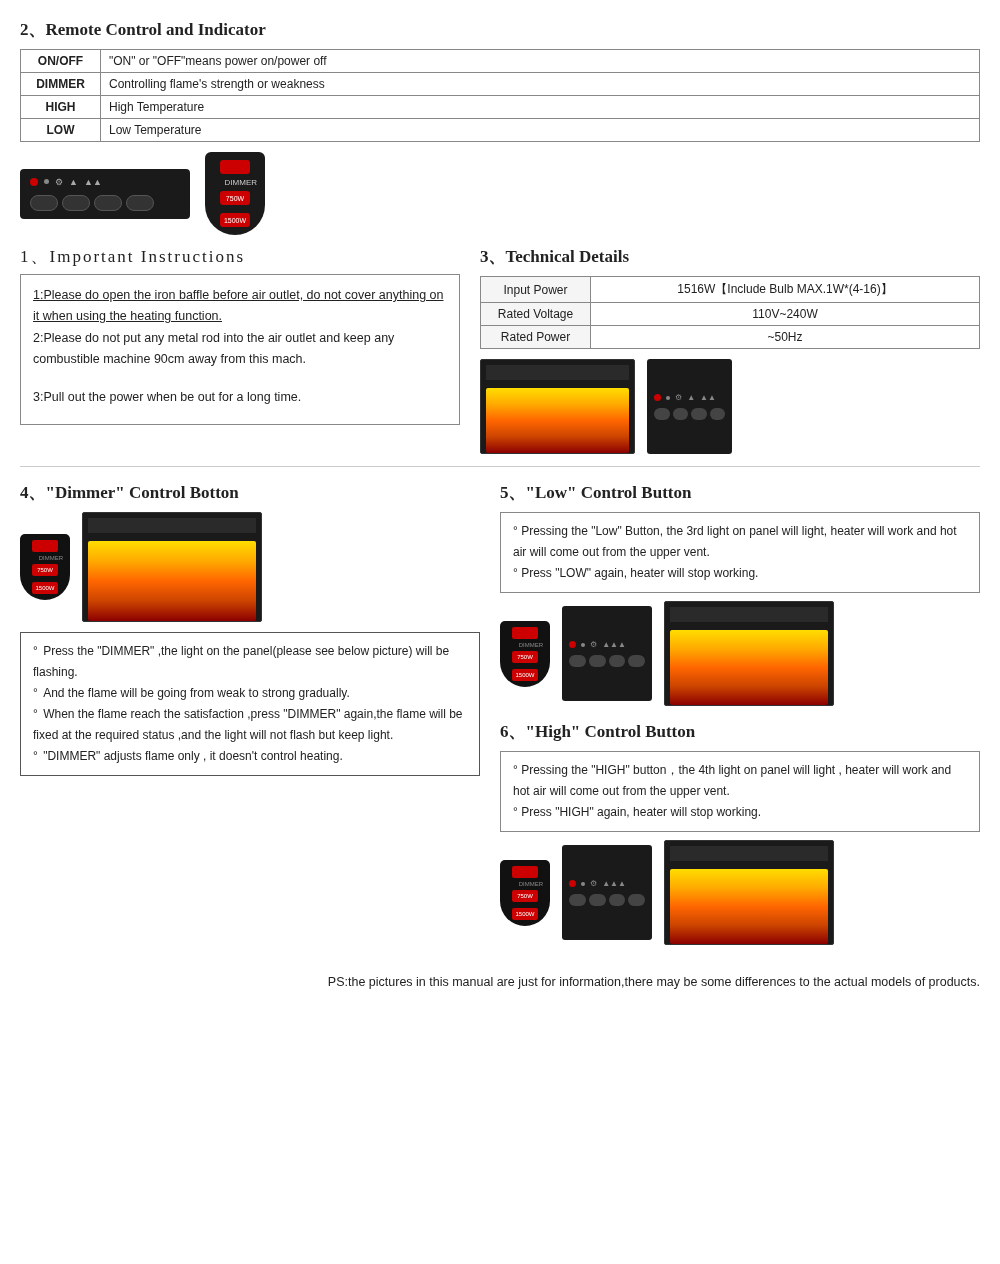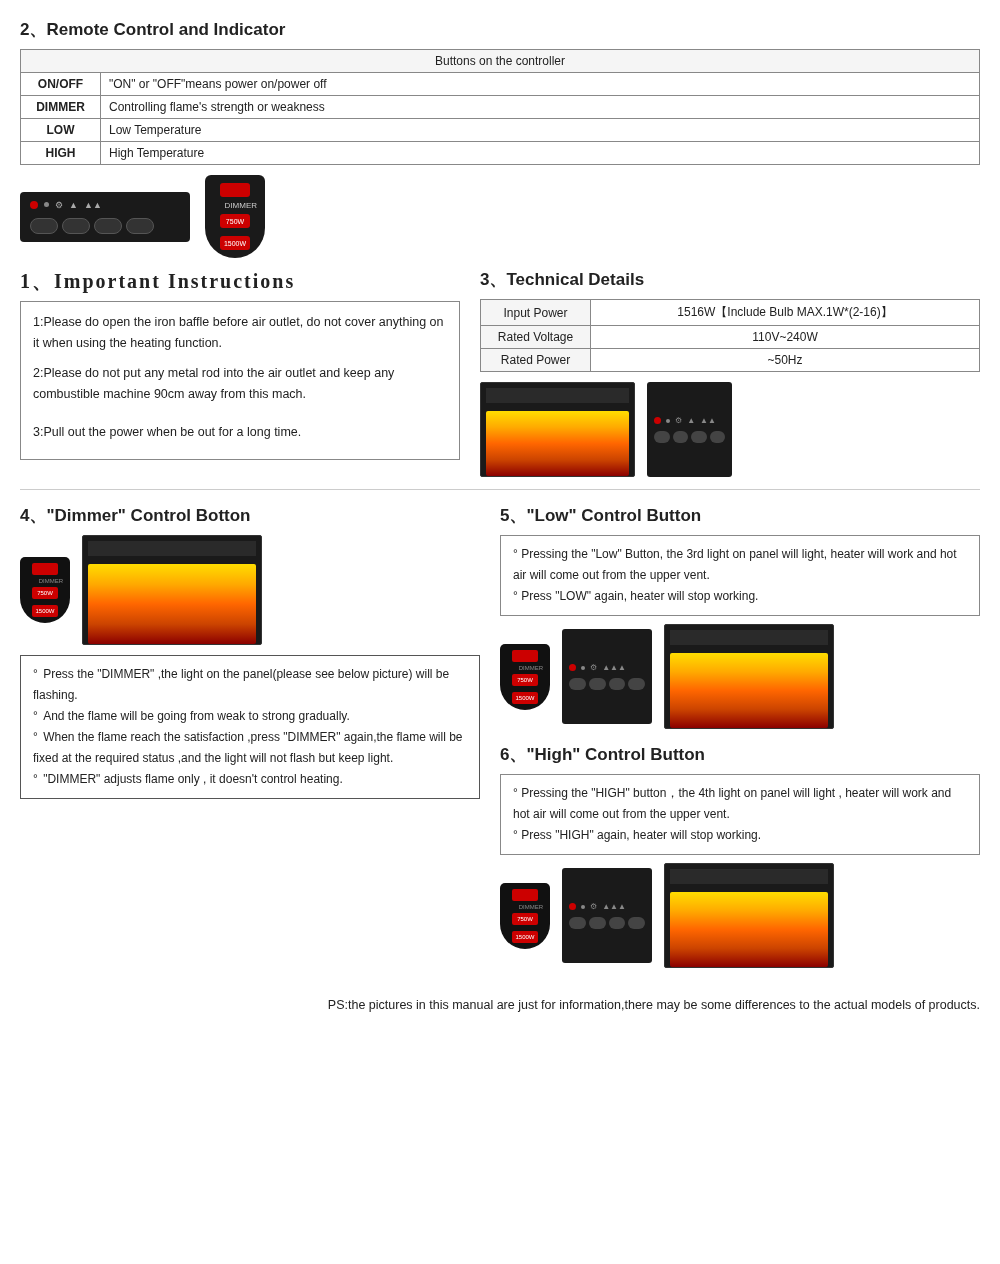--- a/index.html
+++ b/index.html
@@ -71,21 +71,21 @@
     .vent-line {
       flex: 1;
       background: #444;
       height: 2px;
       margin-top: 4px;
     }
 
     .section-title {
       font-size: 17px;
       font-weight: bold;
-      font-family: Liberation Sans, sans-serif;
+      font-family: Liberation Serif, serif;
       margin-bottom: 8px;
     }
 
     
     .rc-table {
       width: 100%;
       border-collapse: collapse;
       font-size: 12px;
       margin-bottom: 10px;
     }
@@ -180,22 +180,22 @@
     .mid-section {
       display: flex;
       gap: 20px;
       margin-bottom: 12px;
     }
     .instructions-box {
       width: 440px;
       flex-shrink: 0;
     }
     .instructions-title {
-      font-size: 20px;
-      font-weight: bold;
+      font-size: 17px;
+      font-weight: normal;
       font-family: 'Times New Roman', serif;
       letter-spacing: 2px;
       margin-bottom: 6px;
     }
     .instructions-content {
       border: 1px solid #888;
       padding: 10px 12px;
       font-size: 12.5px;
       line-height: 1.7;
     }
@@ -393,38 +393,35 @@
 </head>
 <body>
 
 <div class="top-section">
 
 
   <div class="right-top">
     <div class="section-title">2、Remote Control and Indicator</div>
     <table class="rc-table">
       <tbody>
-          <tr>
-        <td colspan="2" style="text-align:center; font-weight:normal; border:1px solid #888; padding:4px 8px; background:#f5f5f5;">Buttons on the controller</td>
-      </tr>
       <tr>
         <td class="col-left">ON/OFF</td>
         <td>"ON" or "OFF"means power on/power off</td>
       </tr>
       <tr>
         <td class="col-left">DIMMER</td>
         <td>Controlling flame's strength or weakness</td>
       </tr>
       <tr>
+        <td class="col-left">HIGH</td>
+        <td>High Temperature</td>
+      </tr>
+      <tr>
         <td class="col-left">LOW</td>
         <td>Low Temperature</td>
-      </tr>
-      <tr>
-        <td class="col-left">HIGH</td>
-        <td>High Temperature</td>
       </tr>
     </tbody>
       </table>
 
     <div class="remote-imgs">
 
       <div class="panel-mockup">
         <div class="panel-row">
           <div class="panel-dot"></div>
           <div class="panel-dot small" style="background:#888;"></div>
@@ -449,33 +446,33 @@
       </div>
     </div>
   </div>
 </div>
 
 <div class="mid-section">
 
   <div class="instructions-box">
     <div class="instructions-title">1、Important  Instructions</div>
     <div class="instructions-content">
-      <div style="margin-bottom:8px;">1:Please do open the iron baffle before air outlet, do not cover  anything on it when using the  heating  function.</div>
+      <div style="margin-bottom:0;text-decoration:underline;">1:Please do open the iron baffle before air outlet, do not cover  anything on it when using the  heating  function.</div>
       <div style="margin-bottom:6px;">2:Please do not put any metal rod into the air outlet and keep any combustible machine 90cm away from this mach.</div>
       <div style="margin-bottom:6px;margin-top:17px;">3:Pull out the power when be out for a long time.</div>
     </div>
   </div>
 
   <div class="tech-details">
     <div class="section-title">3、Technical Details</div>
     <table class="tech-table">
       <tbody>
           <tr>
         <td class="col-label">Input Power</td>
-        <td>1516W【Include Bulb MAX.1W*(2-16)】</td>
+        <td>1516W【Include Bulb MAX.1W*(4-16)】</td>
       </tr>
       <tr>
         <td class="col-label">Rated Voltage</td>
         <td>110V~240W</td>
       </tr>
       <tr>
         <td class="col-label">Rated Power</td>
         <td>~50Hz</td>
       </tr>
     </tbody>

